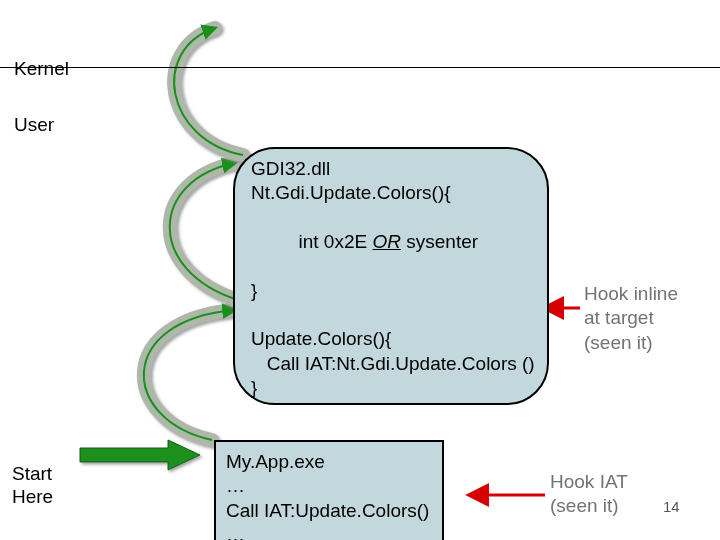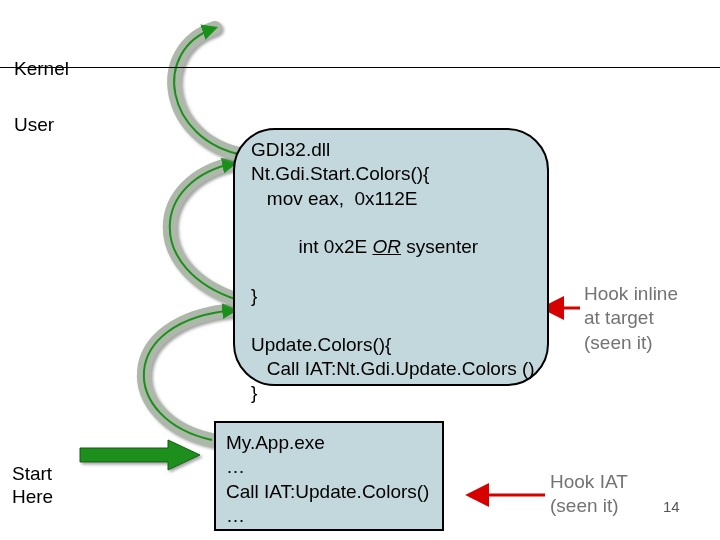--- a/index.html
+++ b/index.html
@@ -27,20 +27,21 @@
     width: 720px;
     height: 0;
     border-top: 1.5px solid #000;
   }
   .box {
     background: #c3d8dd;
     border: 2px solid #000;
     box-sizing: border-box;
     padding: 8px 12px 8px 16px;
     line-height: 1.28;
+    margin-top: 19px;
   }
   .box .ln { white-space: pre; }
   .box-round {
     border-radius: 42px;
   }
   .box-square {
     border-radius: 0;
   }
   .underline { text-decoration: underline; font-style: italic; }
   .red-text { color: #737373; line-height: 1.28; }
@@ -100,22 +101,21 @@
   </svg>
 
   <div class="abs label" style="left:14px; top:22px;">Kernel</div>
 
   <div class="hr"></div>
 
   <div class="abs label" style="left:14px; top:78px;">User</div>
 
   <div class="abs box box-round" style="left:233px; top:128px; width:316px; height:258px;">
     <div class="ln">GDI32.dll</div>
-    <div class="ln">Nt.Gdi.Start.Colors(){</div>
-    <div class="ln">   mov eax,  0x112E</div>
+    <div class="ln">Nt.Gdi.Update.Colors(){</div>
     <div class="ln">
       <span>   int 0x2E </span><span class="underline">OR</span><span> sysenter</span>
     </div>
     <div class="ln">}</div>
     <div class="ln"> </div>
     <div class="ln">Update.Colors(){</div>
     <div class="ln">   Call IAT:Nt.Gdi.Update.Colors ()</div>
     <div class="ln">}</div>
   </div>
 

